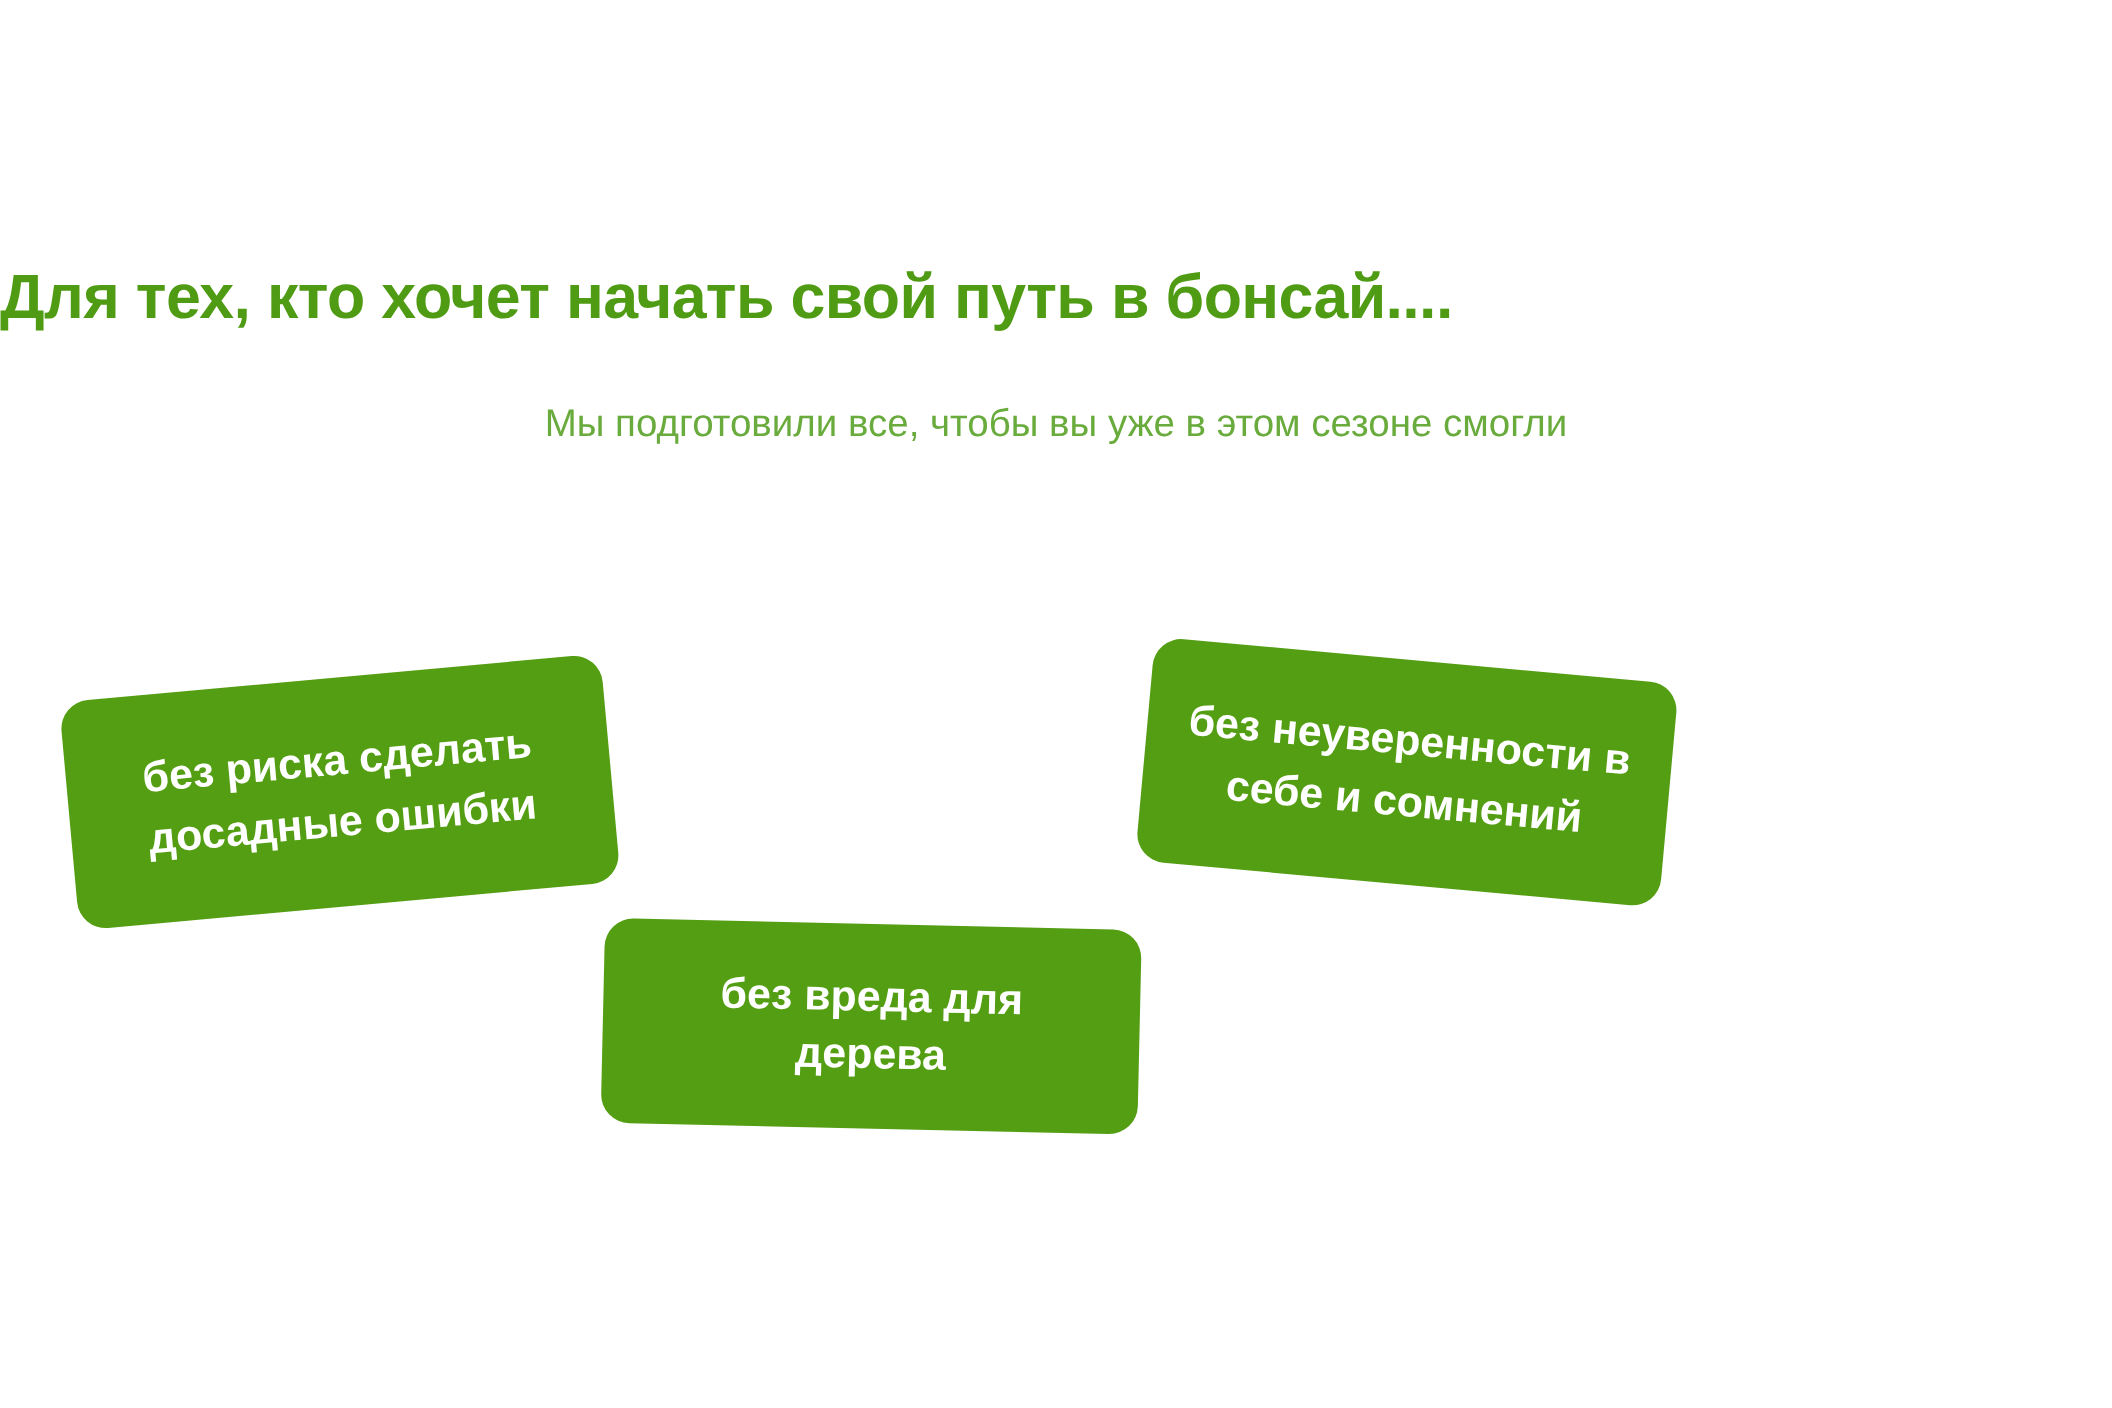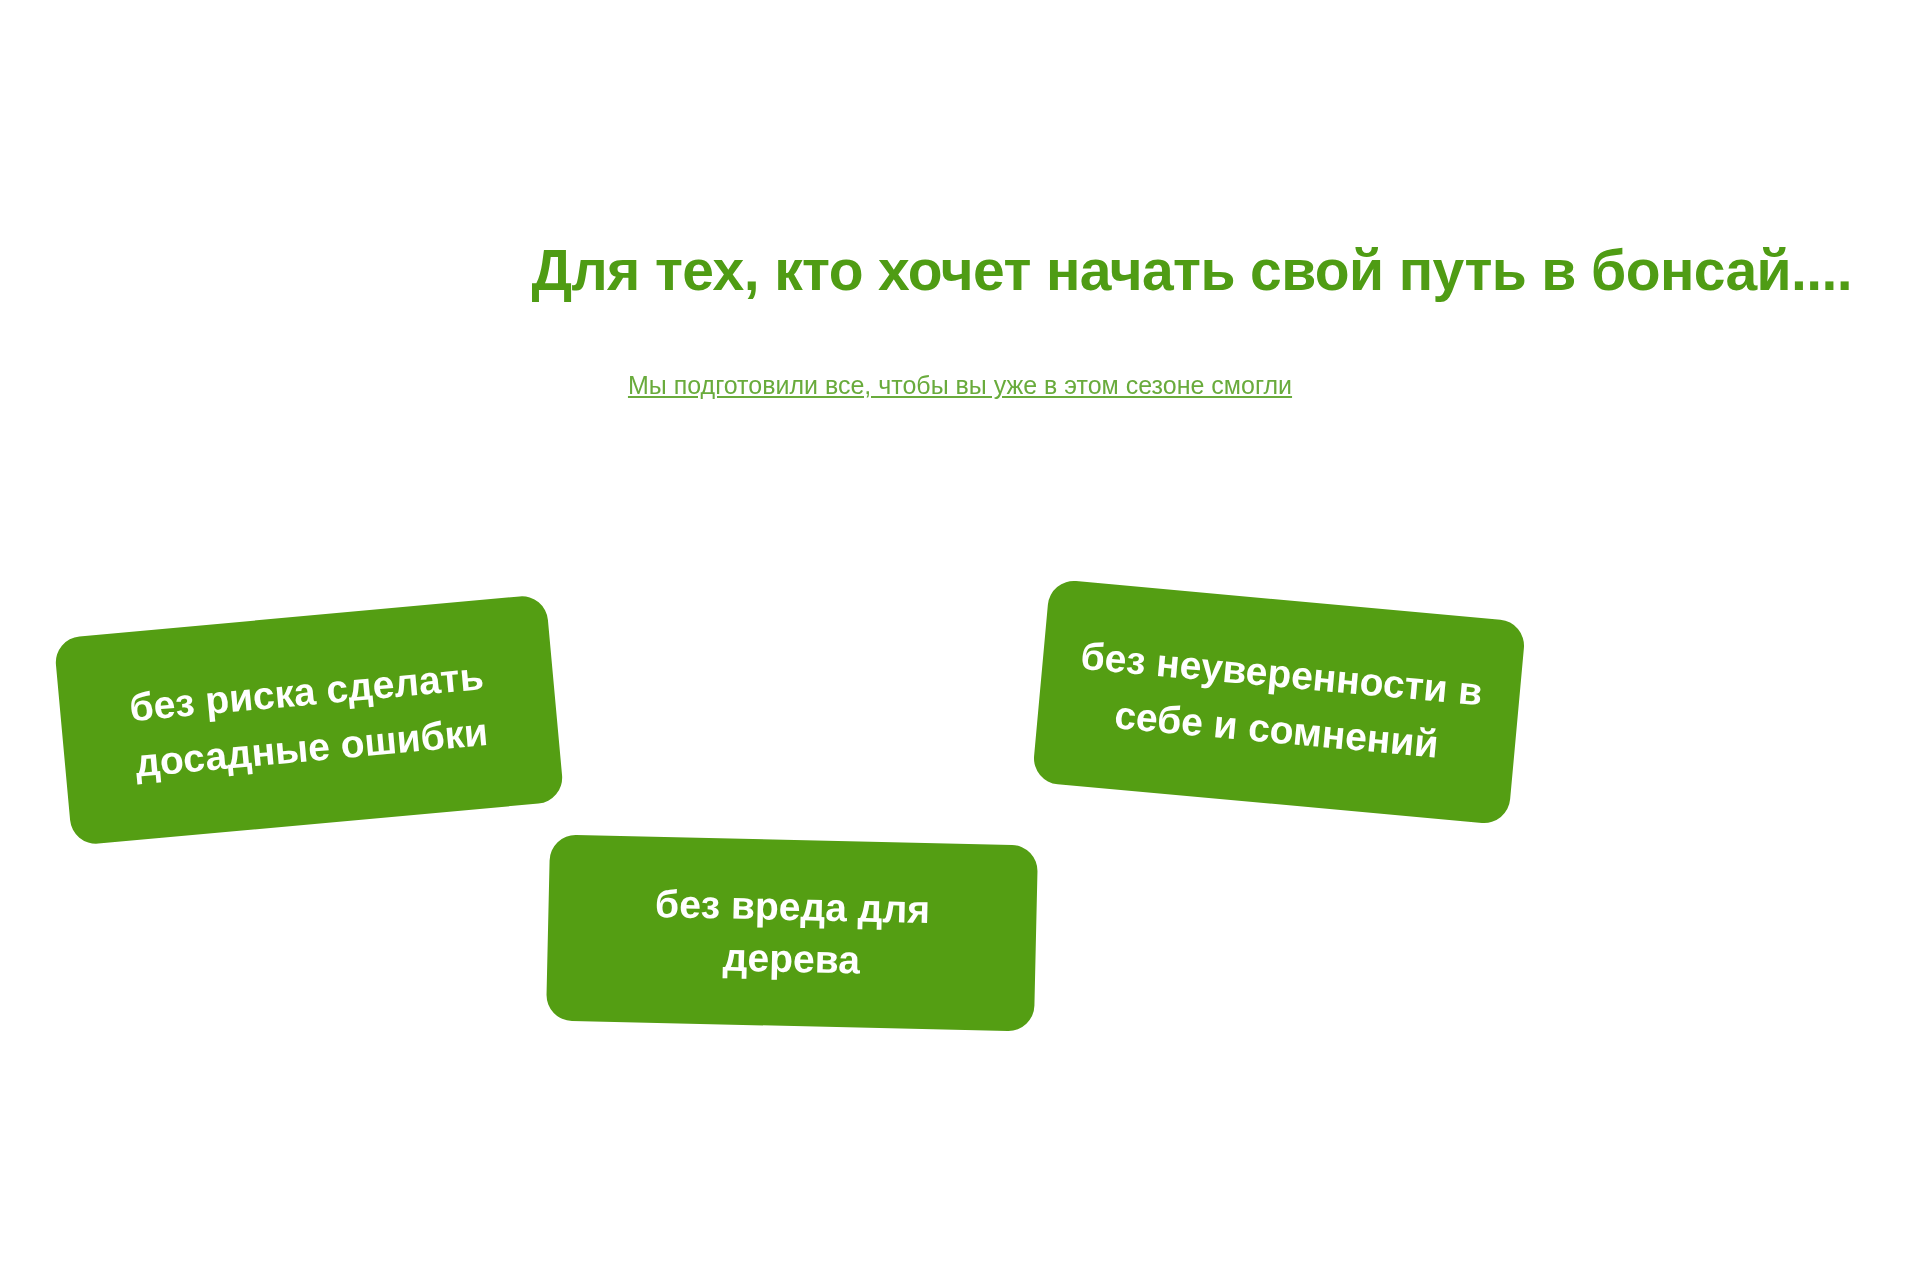--- a/index.html
+++ b/index.html
@@ -31,40 +31,39 @@
     text-align: center;
   }
 
   .page-title {
     margin: 0;
     padding: 0;
     position: absolute;
     left: 0;
     top: 238px;
     width: 1852px;
-    text-align: right;
+    text-align: left;
     font-size: 57px;
     line-height: 64px;
     font-weight: 700;
     letter-spacing: -0.6px;
     color: #4f9c14;
     white-space: nowrap;
   }
 
   .page-subtitle {
     position: absolute;
     left: 0;
     top: 360px;
     width: 1920px;
     text-align: center;
-    font-size: 25px;
+    font-size: 35px;
     line-height: 50px;
     font-weight: 400;
     color: #69ab3c;
-    text-decoration: underline;
   }
   .subtitle-line {
     display: block;
   }
 
   
   .badge {
     position: absolute;
     box-sizing: border-box;
     background: #549e13;

